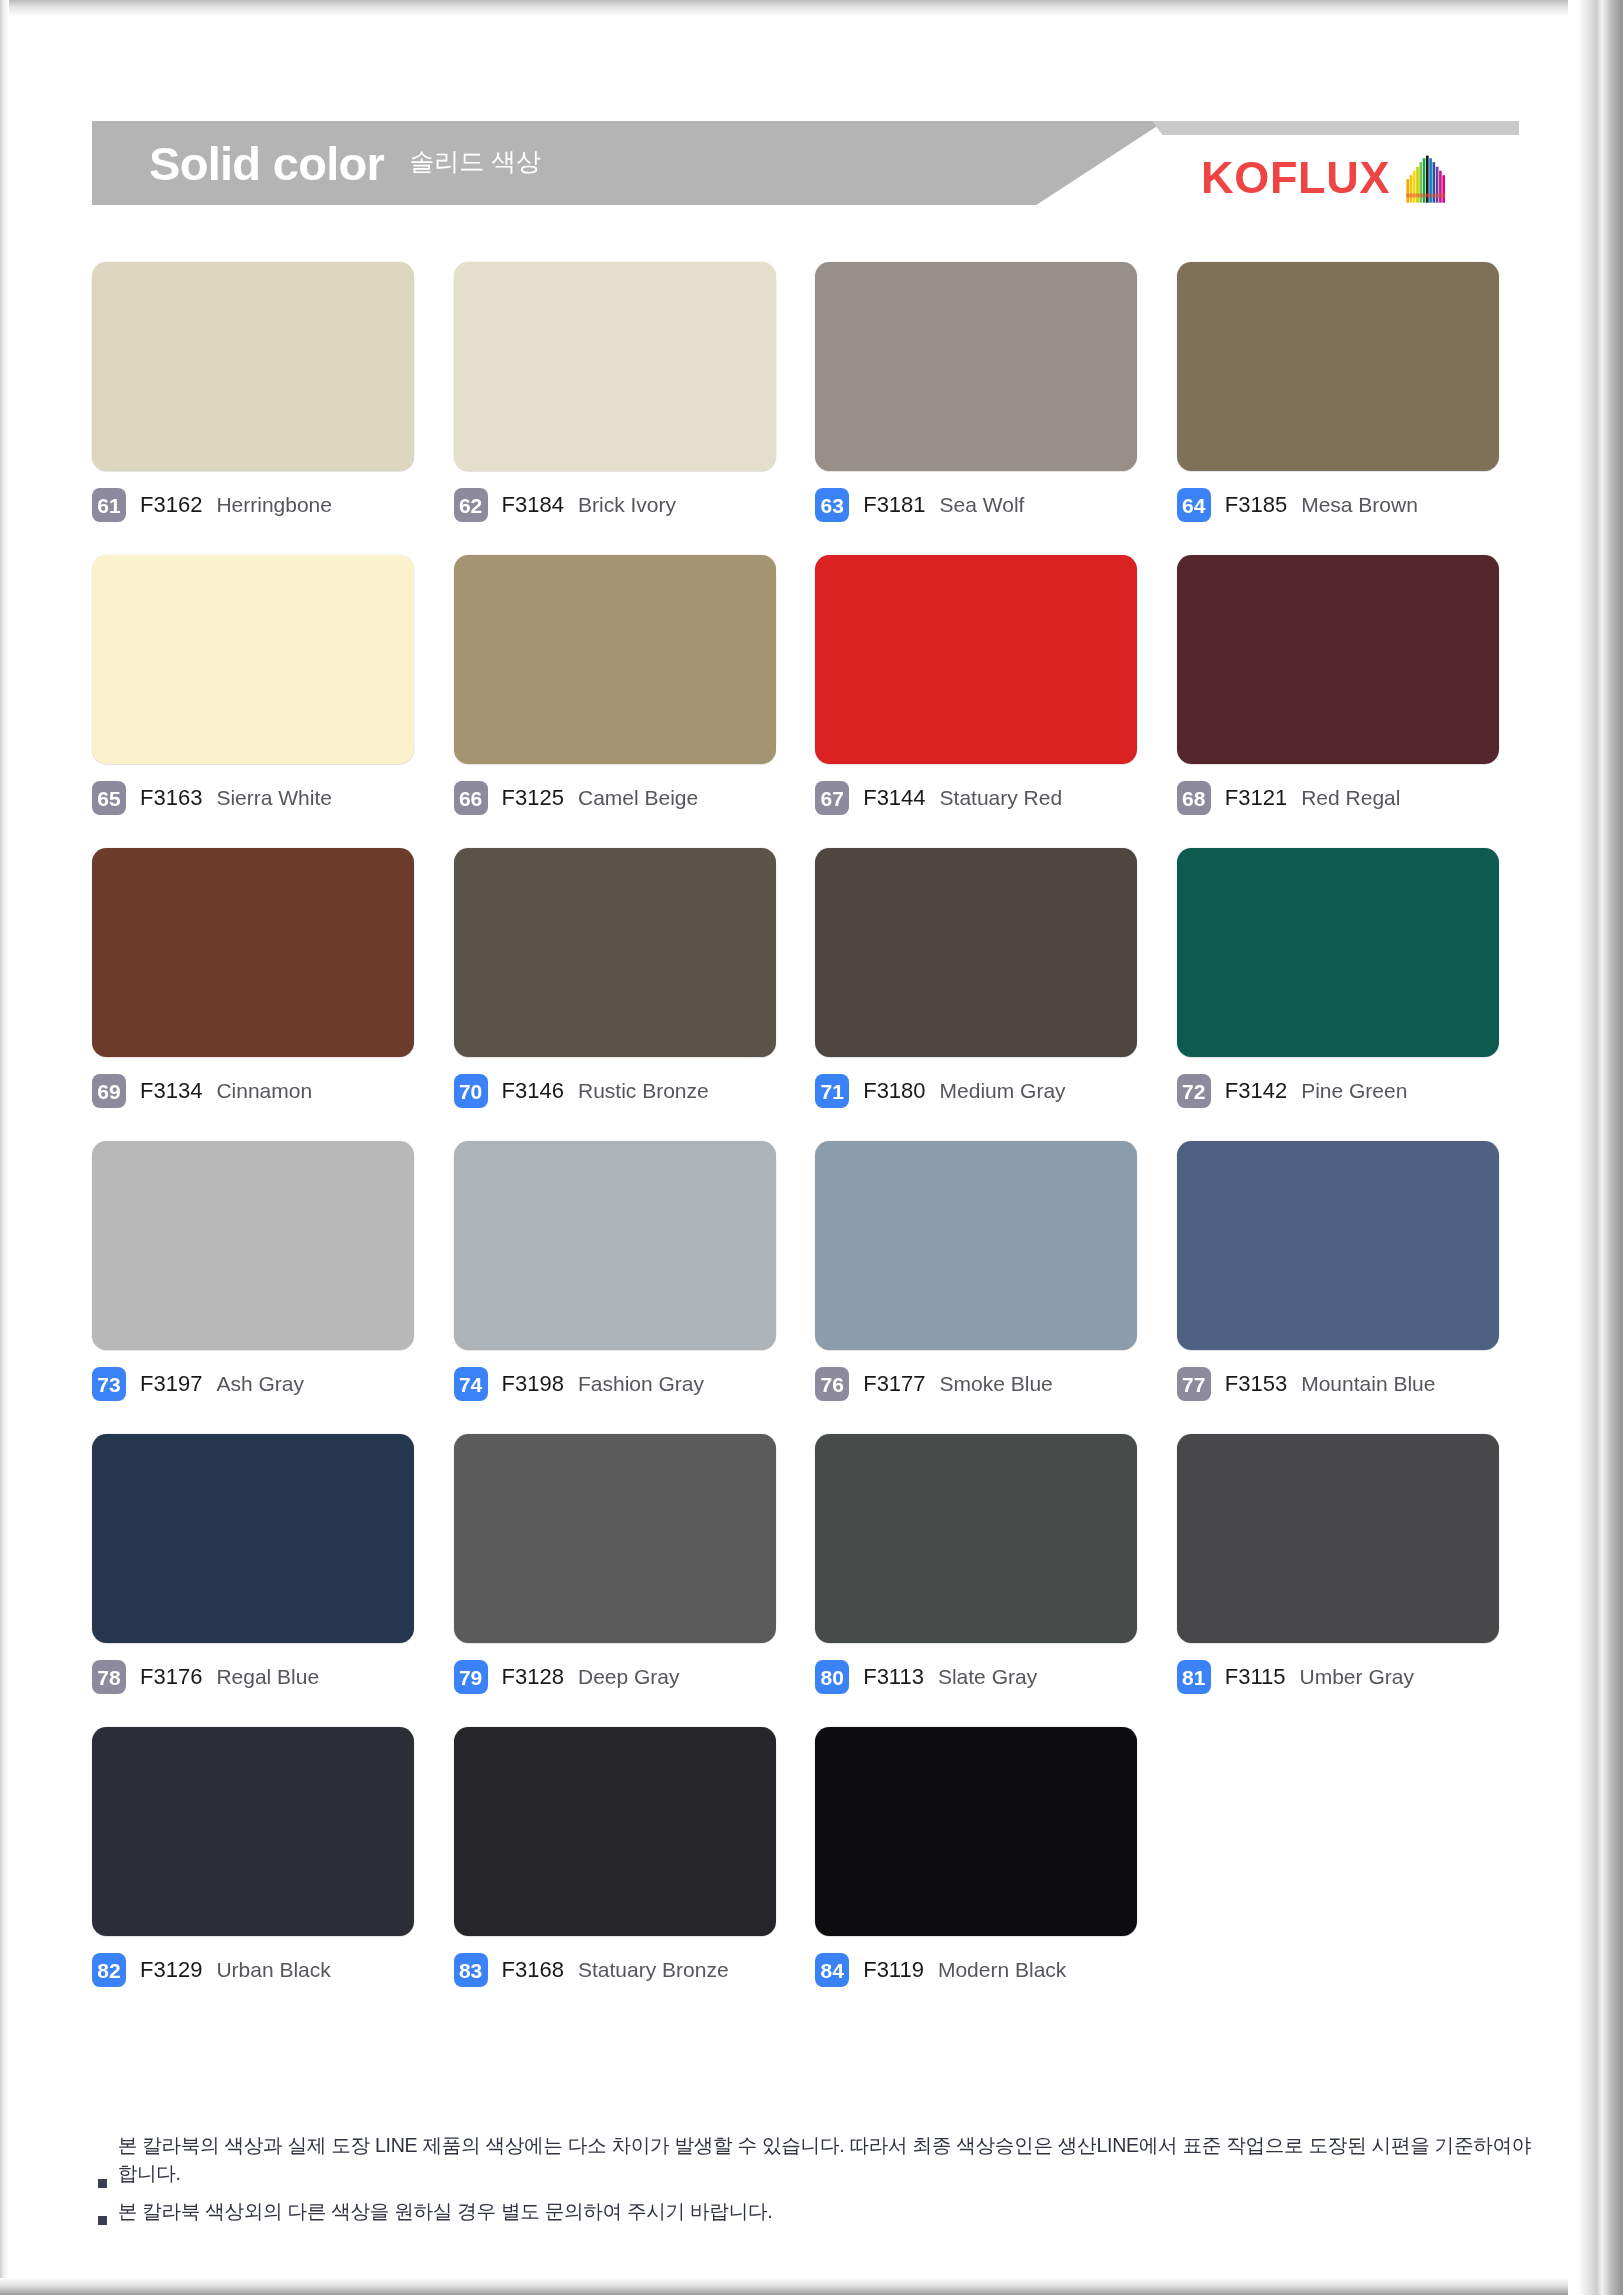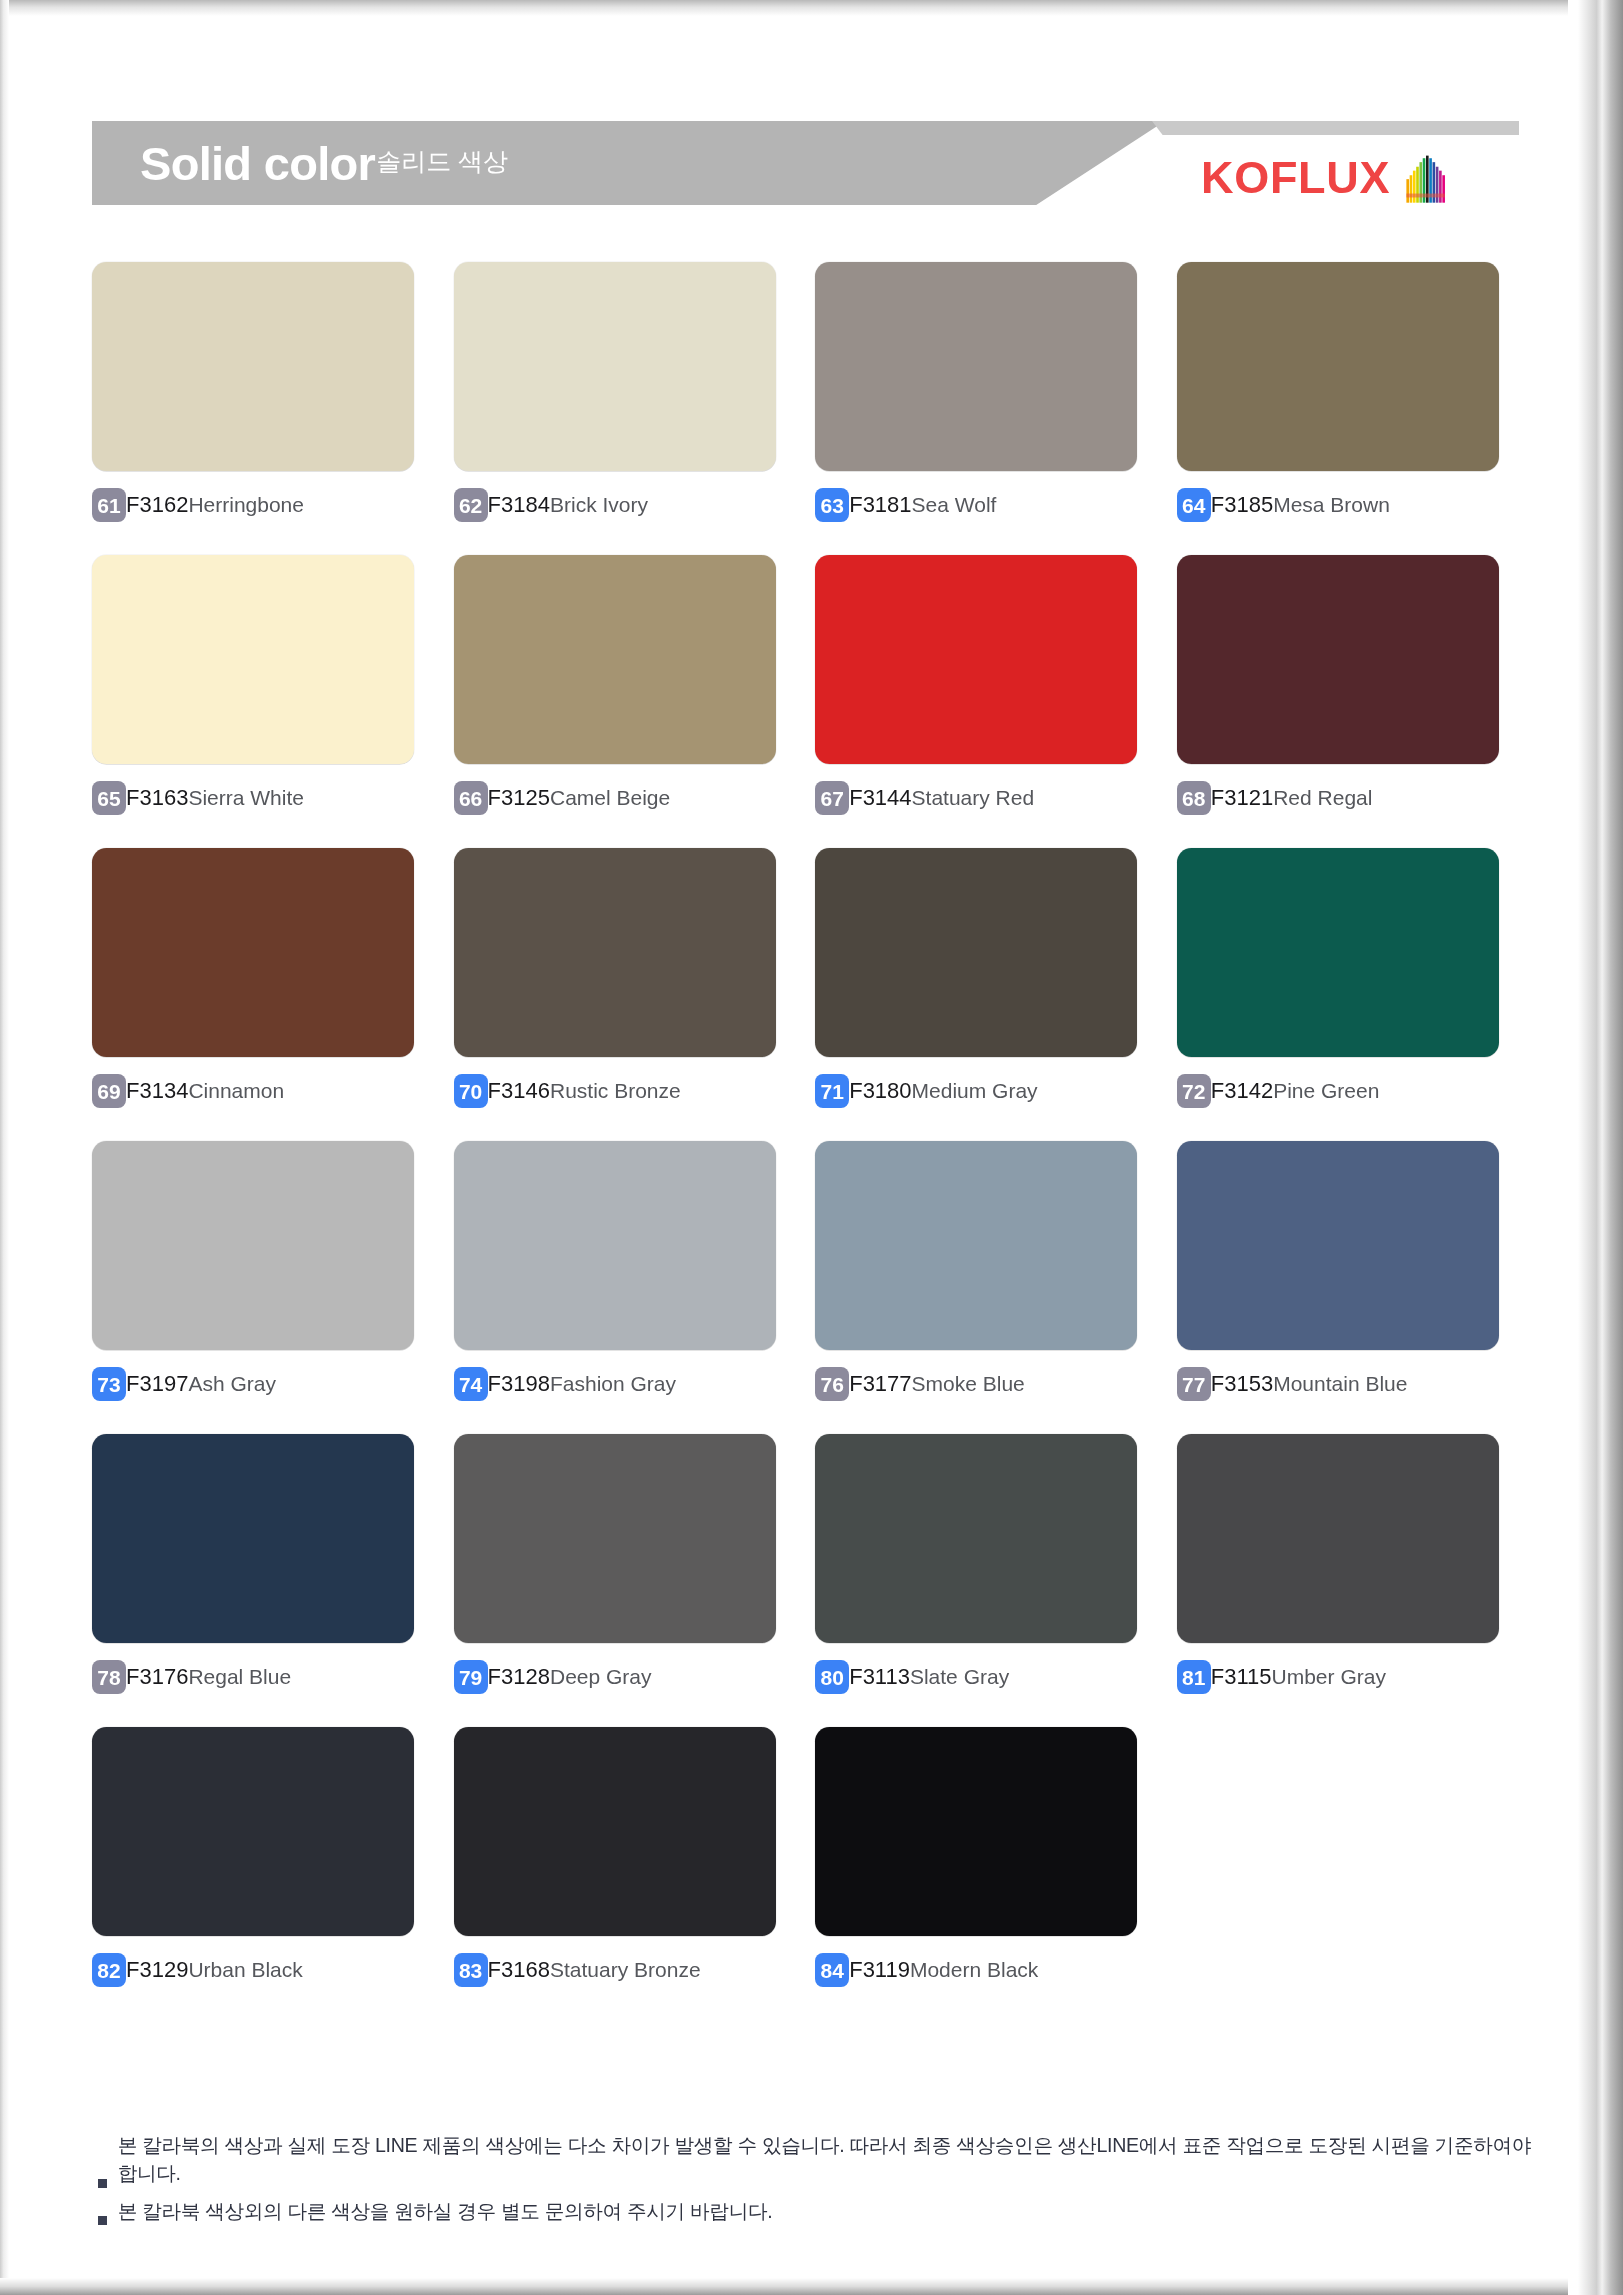--- a/index.html
+++ b/index.html
@@ -39,22 +39,22 @@
     background:#b4b4b4;
     clip-path: polygon(0 0, 100% 0, 88% 100%, 0 100%);
   }
   .band-tail {
     position:absolute; left:1152px; top:121px;
     width:367px; height:14.4px;
     background:#c9c9c9;
     clip-path: polygon(0 0, 100% 0, 100% 100%, 3% 100%);
   }
   .band-title {
-    position:absolute; left:140px; top:129px;
-    height:68px; display:flex; align-items:center; gap:1px;
+    position:absolute; left:149px; top:129px;
+    height:68px; display:flex; align-items:center; gap:25px;
     color:#ffffff; white-space:nowrap;
   }
   .band-title .en { font-size:47px; font-weight:700; letter-spacing:-0.7px; }
   .band-title .ko { font-size:25px; font-weight:400; letter-spacing:0px; padding-bottom:3.9px; }
 
   .logo {
     position:absolute; left:1201px; top:152px;
     display:flex; align-items:center; gap:14.4px;
   }
   .logo-text {
@@ -72,21 +72,21 @@
     row-gap:33px;
   }
   .cell { width:340px; }
   .chip {
     width:322px; height:209px;
     border-radius:14.4px;
     box-shadow:0 0.7px 0 rgba(0,0,0,.10), 0 0 0 0.7px rgba(0,0,0,.05);
   }
   .meta {
     margin-top:17px;
-    display:flex; align-items:center; gap:0;
+    display:flex; align-items:center; gap:14px;
     white-space:nowrap;
   }
   .badge {
     width:34px; height:34px; border-radius:7.9px;
     display:flex; align-items:center; justify-content:center;
     color:#ffffff; font-size:21px; font-weight:600; line-height:1;
     flex:0 0 auto;
   }
   .badge.gray { background:#8c8a9c; }
   .badge.pink { background:#3b82f6; }

